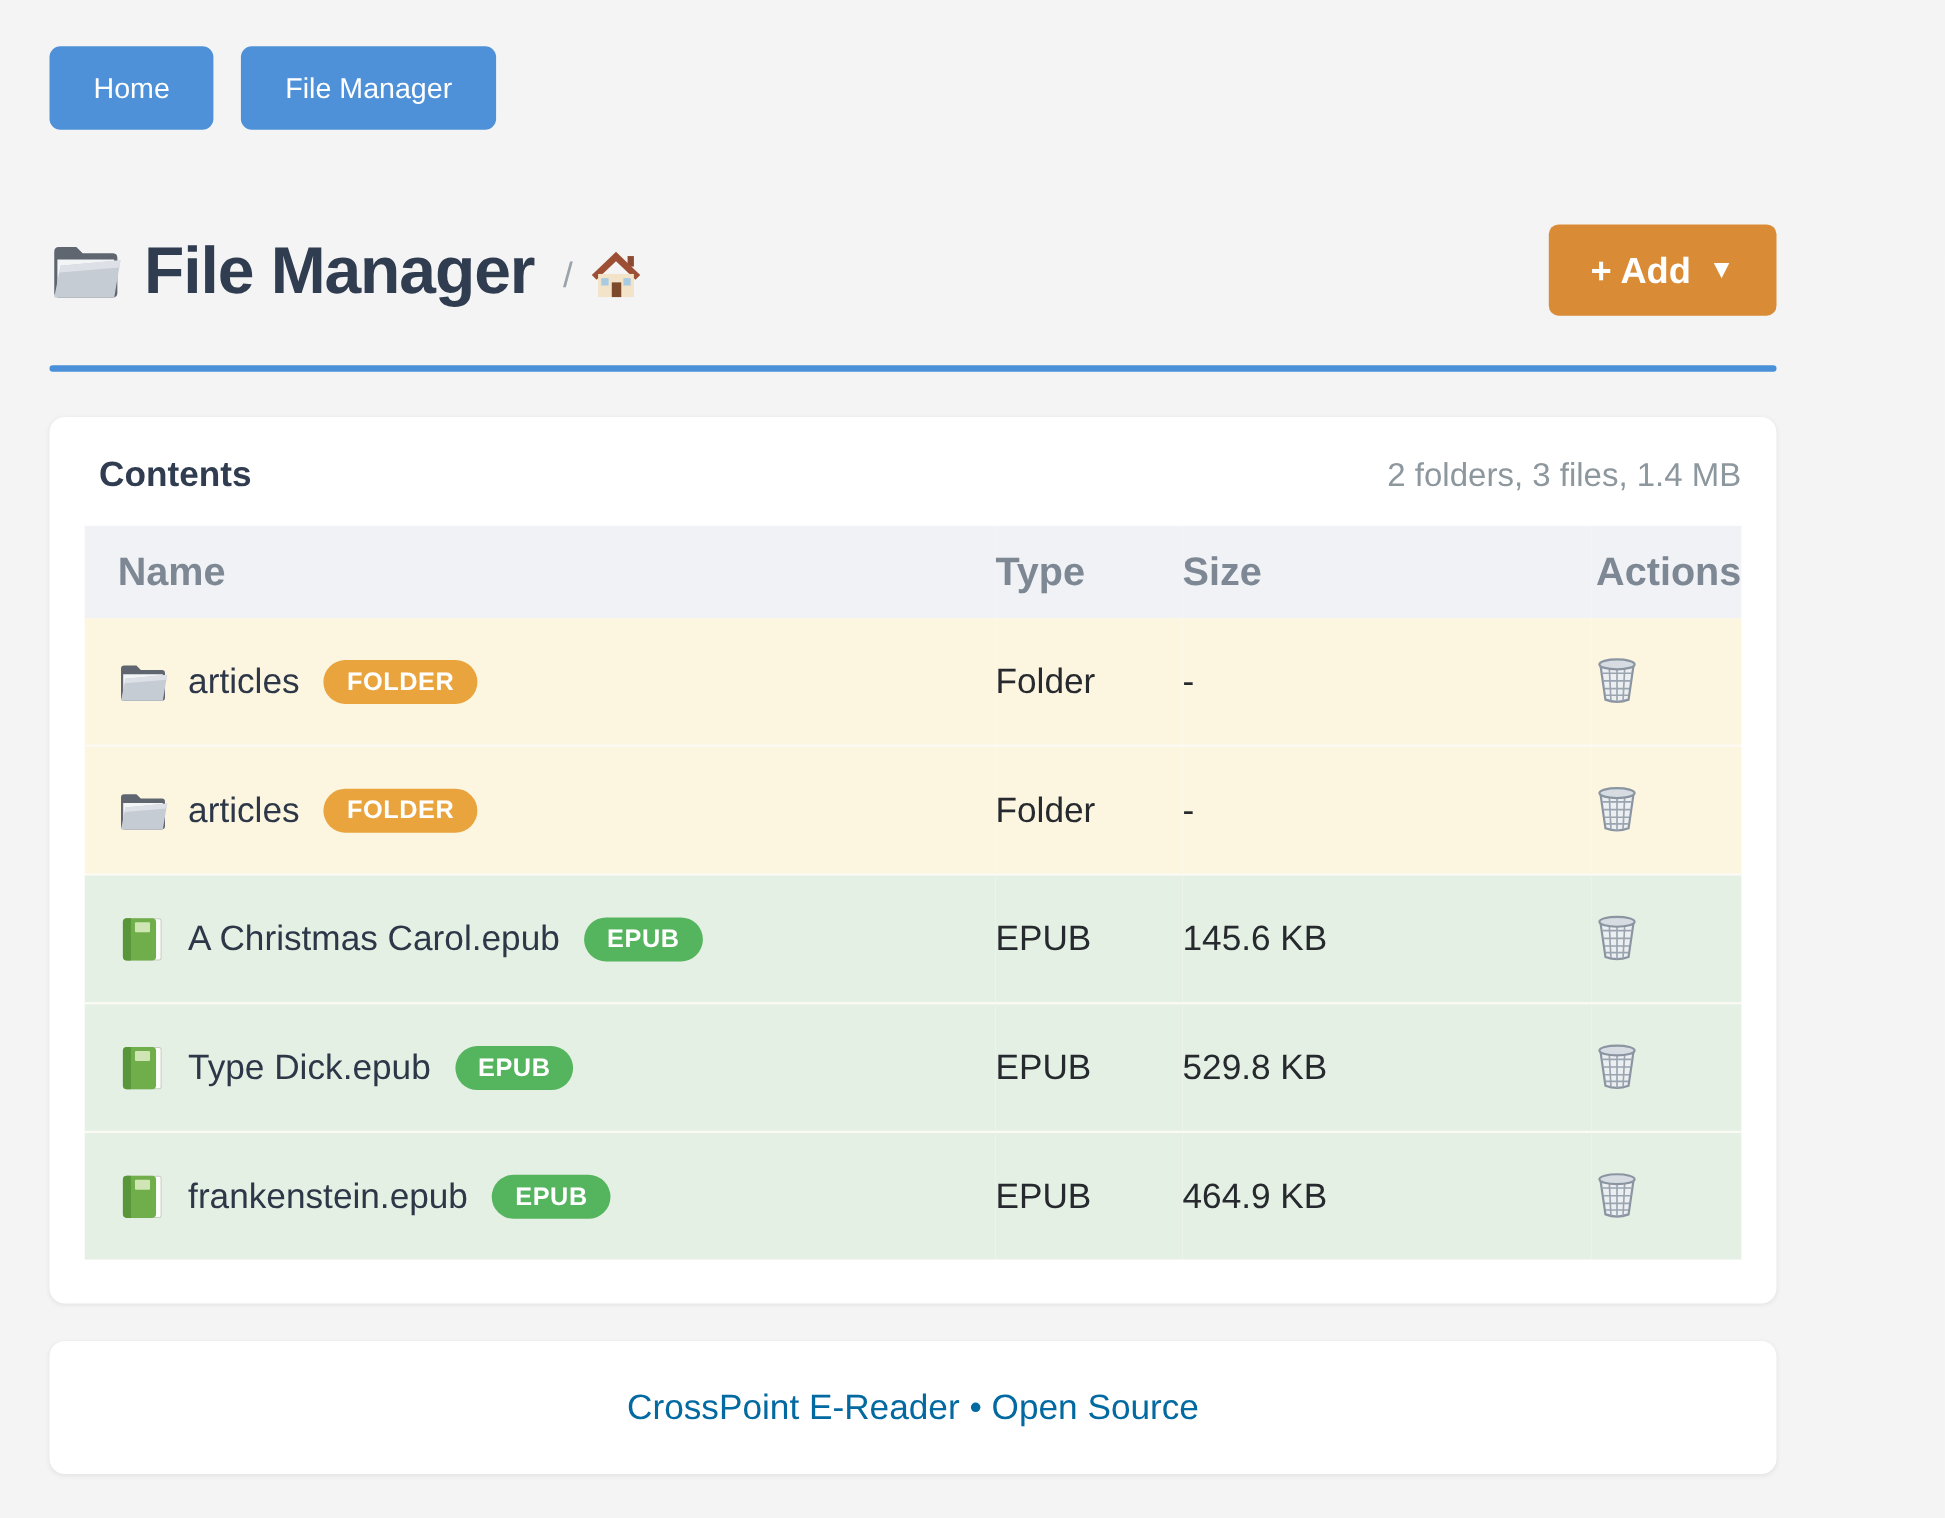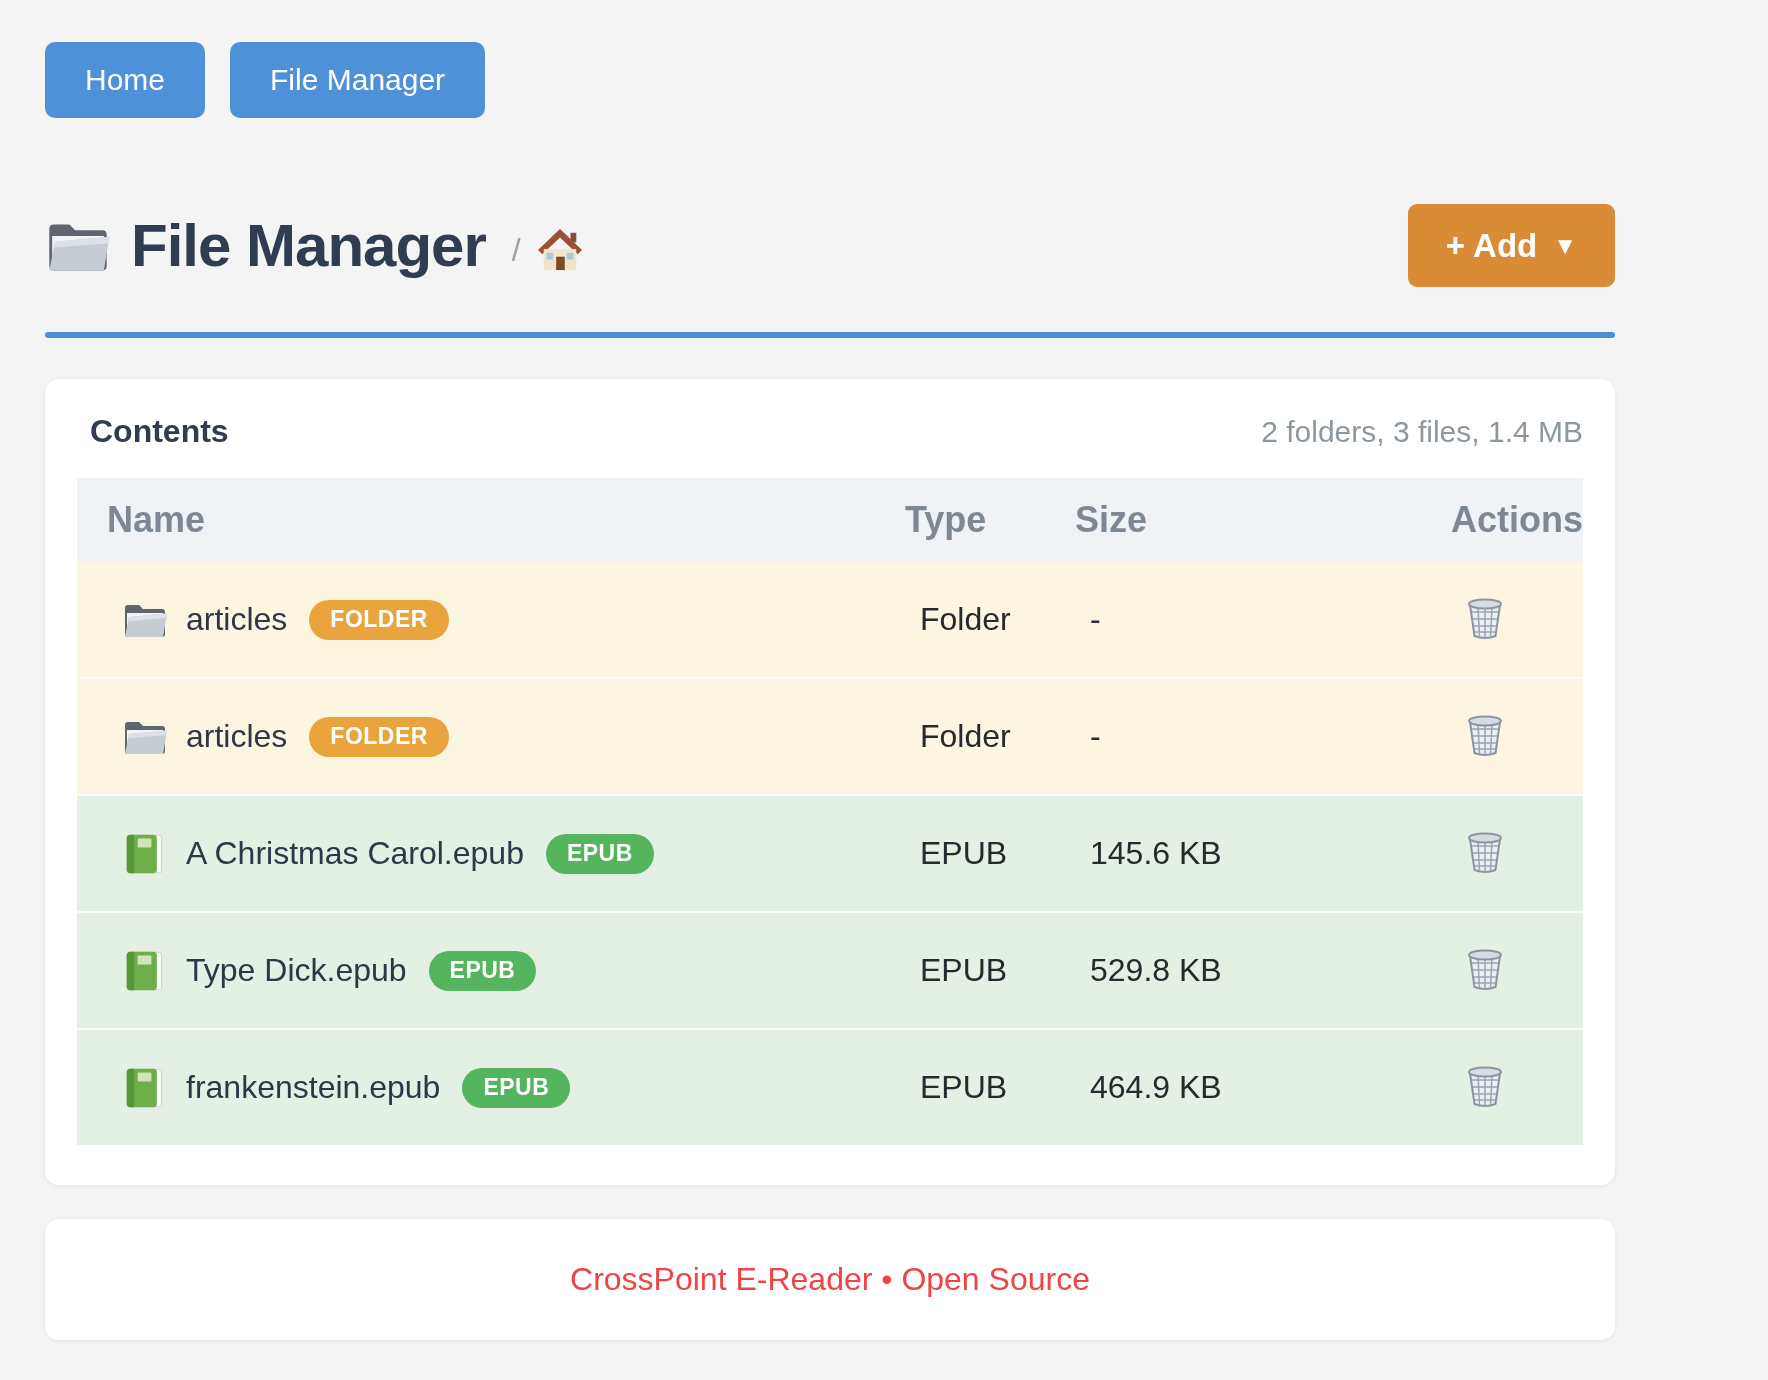--- a/index.html
+++ b/index.html
@@ -9,21 +9,21 @@
     font-family: "Liberation Sans", "DejaVu Sans", sans-serif;
     overflow: hidden;
   }
   .container { width: 1570px; margin-left: 45px; padding-top: 42px; }
 
   
   .nav-row { display: flex; gap: 25px; }
   .nav-btn {
     background: var(--accent-blue, #4e91d8);
     color: #fff; border: none; border-radius: 10px;
-    height: 76px; padding: 0 40px; font-size: 30px;
+    height: 76px; padding: 0 40px; font-size: 26px;
     font-family: inherit; cursor: pointer;
   }
 
   
   .page-header { display: flex; align-items: center; margin-top: 86px; }
   .title-wrap { display: flex; align-items: center; flex: 1; }
   .title-icon { width: 66px; height: 58px; margin-right: 20px; flex: none; }
   .page-title {
     font-size: 60px; font-weight: 700; color: var(--title-color, #303c4f);
     letter-spacing: -1px; line-height: 1;
@@ -54,21 +54,21 @@
   thead th {
     background: var(--table-head-bg, #f0f2f5);
     font-size: 36px; font-weight: 700; color: #7d8894;
     text-align: left; padding: 21px 0; white-space: nowrap;
   }
   th.col-name { padding-left: 30px; }
   th.col-type { width: 170px; }
   th.col-size { width: 372px; }
   th.col-actions { width: 106px; padding-left: 4px; margin-top: 35px; }
 
-  tbody td { padding: 34px 15px; font-size: 32px; color: #26292d; white-space: nowrap; }
+  tbody td { padding: 34px 0; font-size: 32px; color: #26292d; white-space: nowrap; }
   tbody tr:not(:first-child) td { border-top: 2px solid #fbfaf4; }
   tr.row-folder { background: var(--row-folder-bg, #fcf5e0); }
   tr.row-epub   { background: var(--row-epub-bg, #e5f0e4); }
 
   .cell-name { display: flex; align-items: center; padding-left: 30px; }
   .row-icon { width: 46px; height: 42px; margin-right: 18px; flex: none; }
   .file-name { color: #2d3748; margin-right: 22px; }
   .badge {
     color: #fff; font-size: 23px; font-weight: 700; letter-spacing: .5px;
     padding: 8px 21px 9px; border-radius: 999px; line-height: 1;
@@ -77,21 +77,21 @@
   .badge-epub   { background: var(--badge-green, #55b45e); }
 
   .trash-btn { background: none; border: none; cursor: pointer; padding: 0; margin-left: 4px; display: block; }
 
   
   .footer-card {
     background: #fff; border-radius: 14px; margin-top: 34px;
     padding: 42px 0; text-align: center;
     box-shadow: 0 1px 5px rgba(0,0,0,.07);
   }
-  .footer-text { font-size: 32px; color: #ef4444; }
+  .footer-text { font-size: 32px; color: #0369a1; }
 </style>
 </head>
 <body>
 
 <div class="container">
 
   <div class="nav-row">
     <button class="nav-btn">Home</button>
     <button class="nav-btn">File Manager</button>
   </div>

